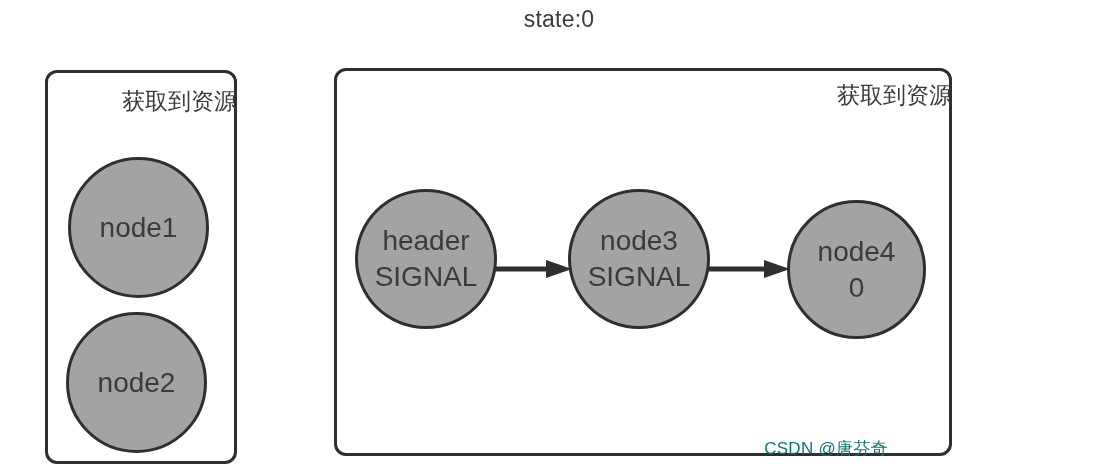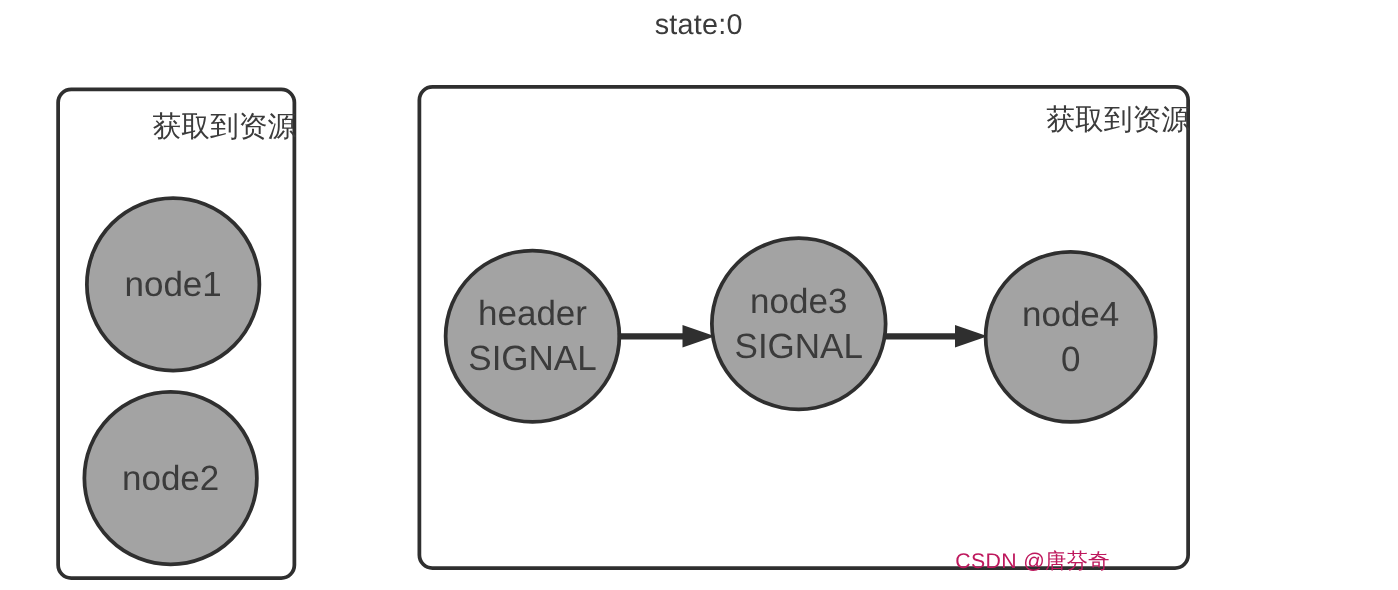--- a/index.html
+++ b/index.html
@@ -81,39 +81,39 @@
     font-size: 28px;
     color: #3b3b3b;
     line-height: 1.28;
     text-align: center;
   }
   .node-line {
     display: block;
   }
   .node-node1 { left: 68px;  top: 157px; width: 141px; height: 141px; }
   .node-node2 { left: 66px;  top: 312px; width: 141px; height: 141px; }
-  .node-header { left: 355px; top: 199px; width: 142px; height: 140px; }
+  .node-header { left: 355px; top: 189px; width: 142px; height: 140px; }
   .node-node3 { left: 568px; top: 189px; width: 142px; height: 140px; }
   .node-node4 { left: 787px; top: 200px; width: 139px; height: 139px; text-align: center; }
 
   .arrow {
     position: absolute;
     height: 20px;
     display: block;
   }
   .arrow-1 { left: 494px; top: 259px; width: 78px; }
   .arrow-2 { left: 708px; top: 259px; width: 82px; }
   .arrow svg { display: block; }
 
   .watermark {
     position: absolute;
     right: 14px;
     bottom: 12px;
     font-size: 17px;
-    color: #be185d;
+    color: #0f766e;
     white-space: nowrap;
     letter-spacing: 0.3px;
   }
 </style>
 </head>
 <body>
 
 <div id="diagram-canvas">
 
   <div class="diagram-title">state:0</div>

